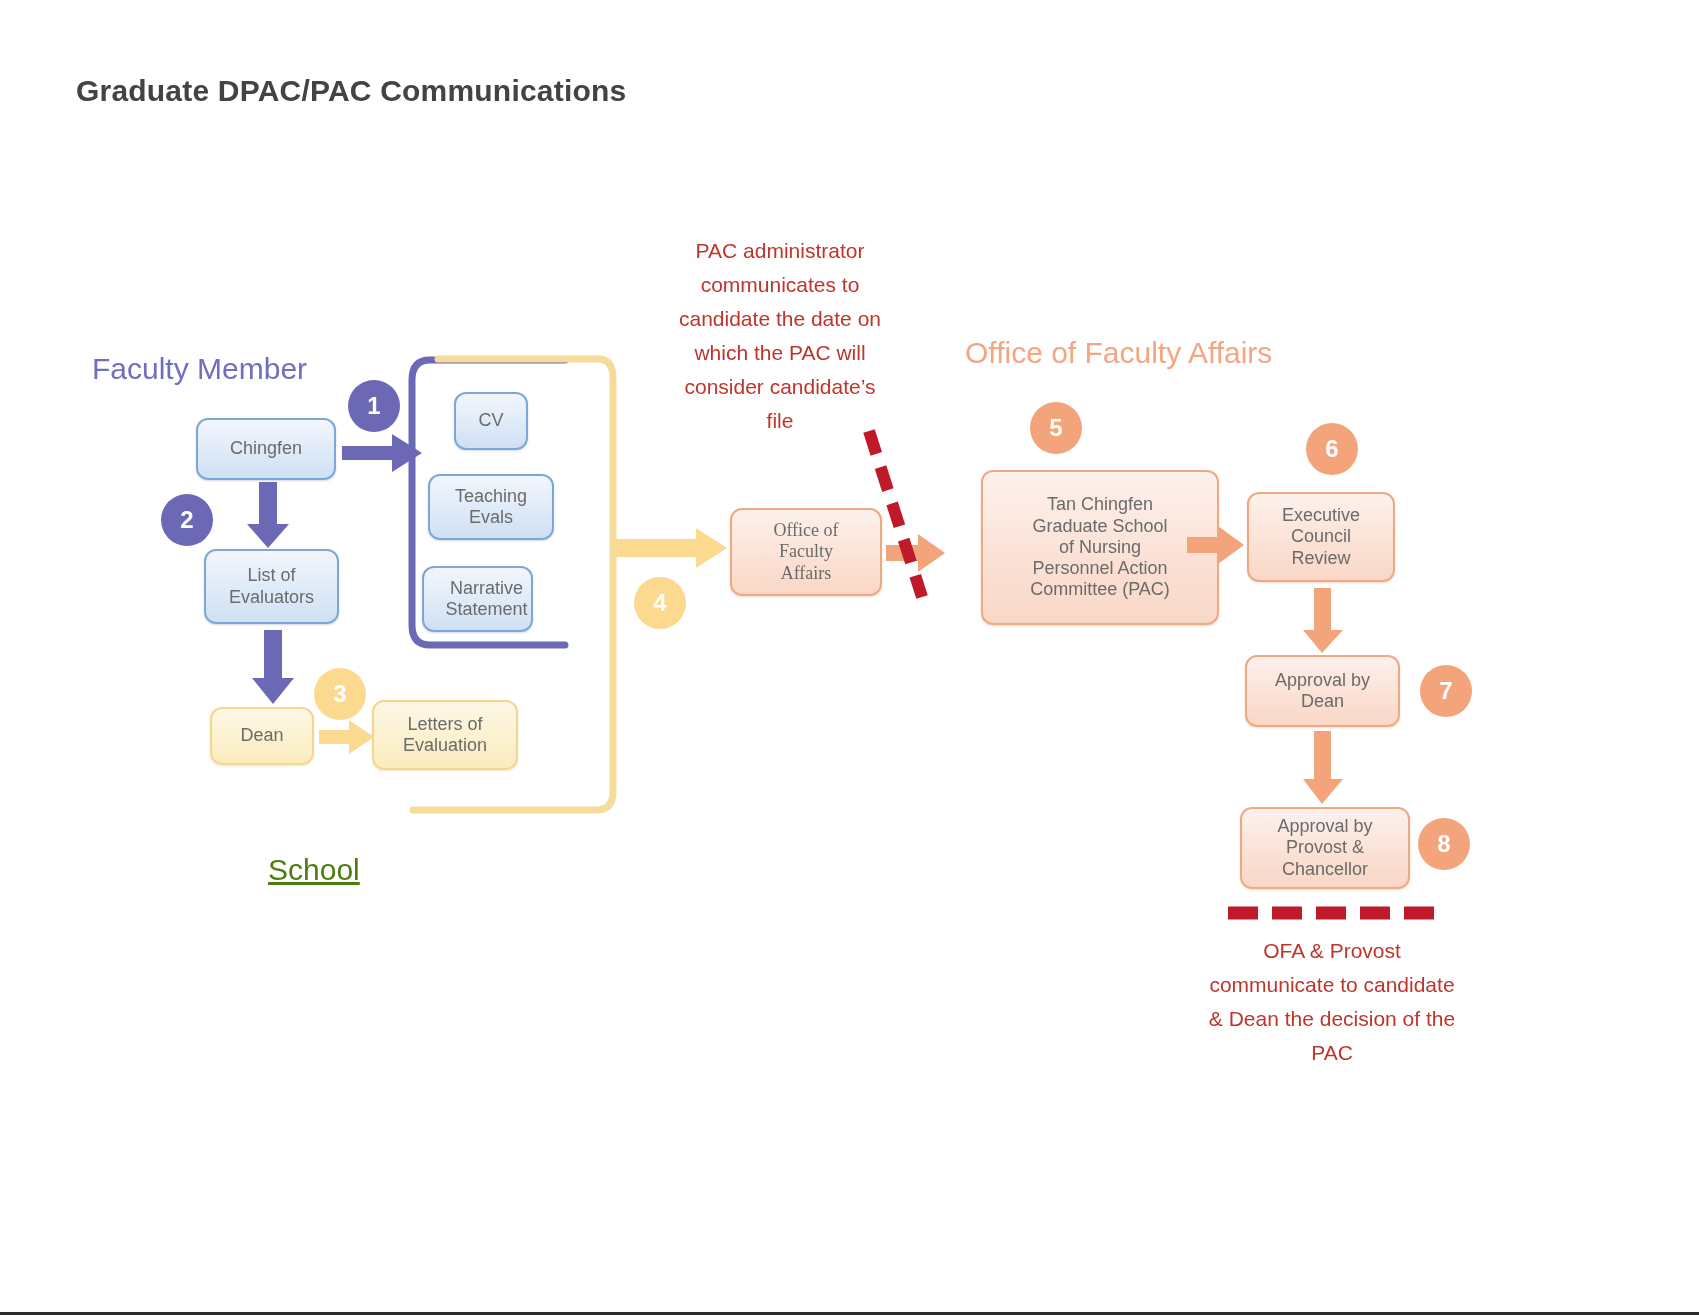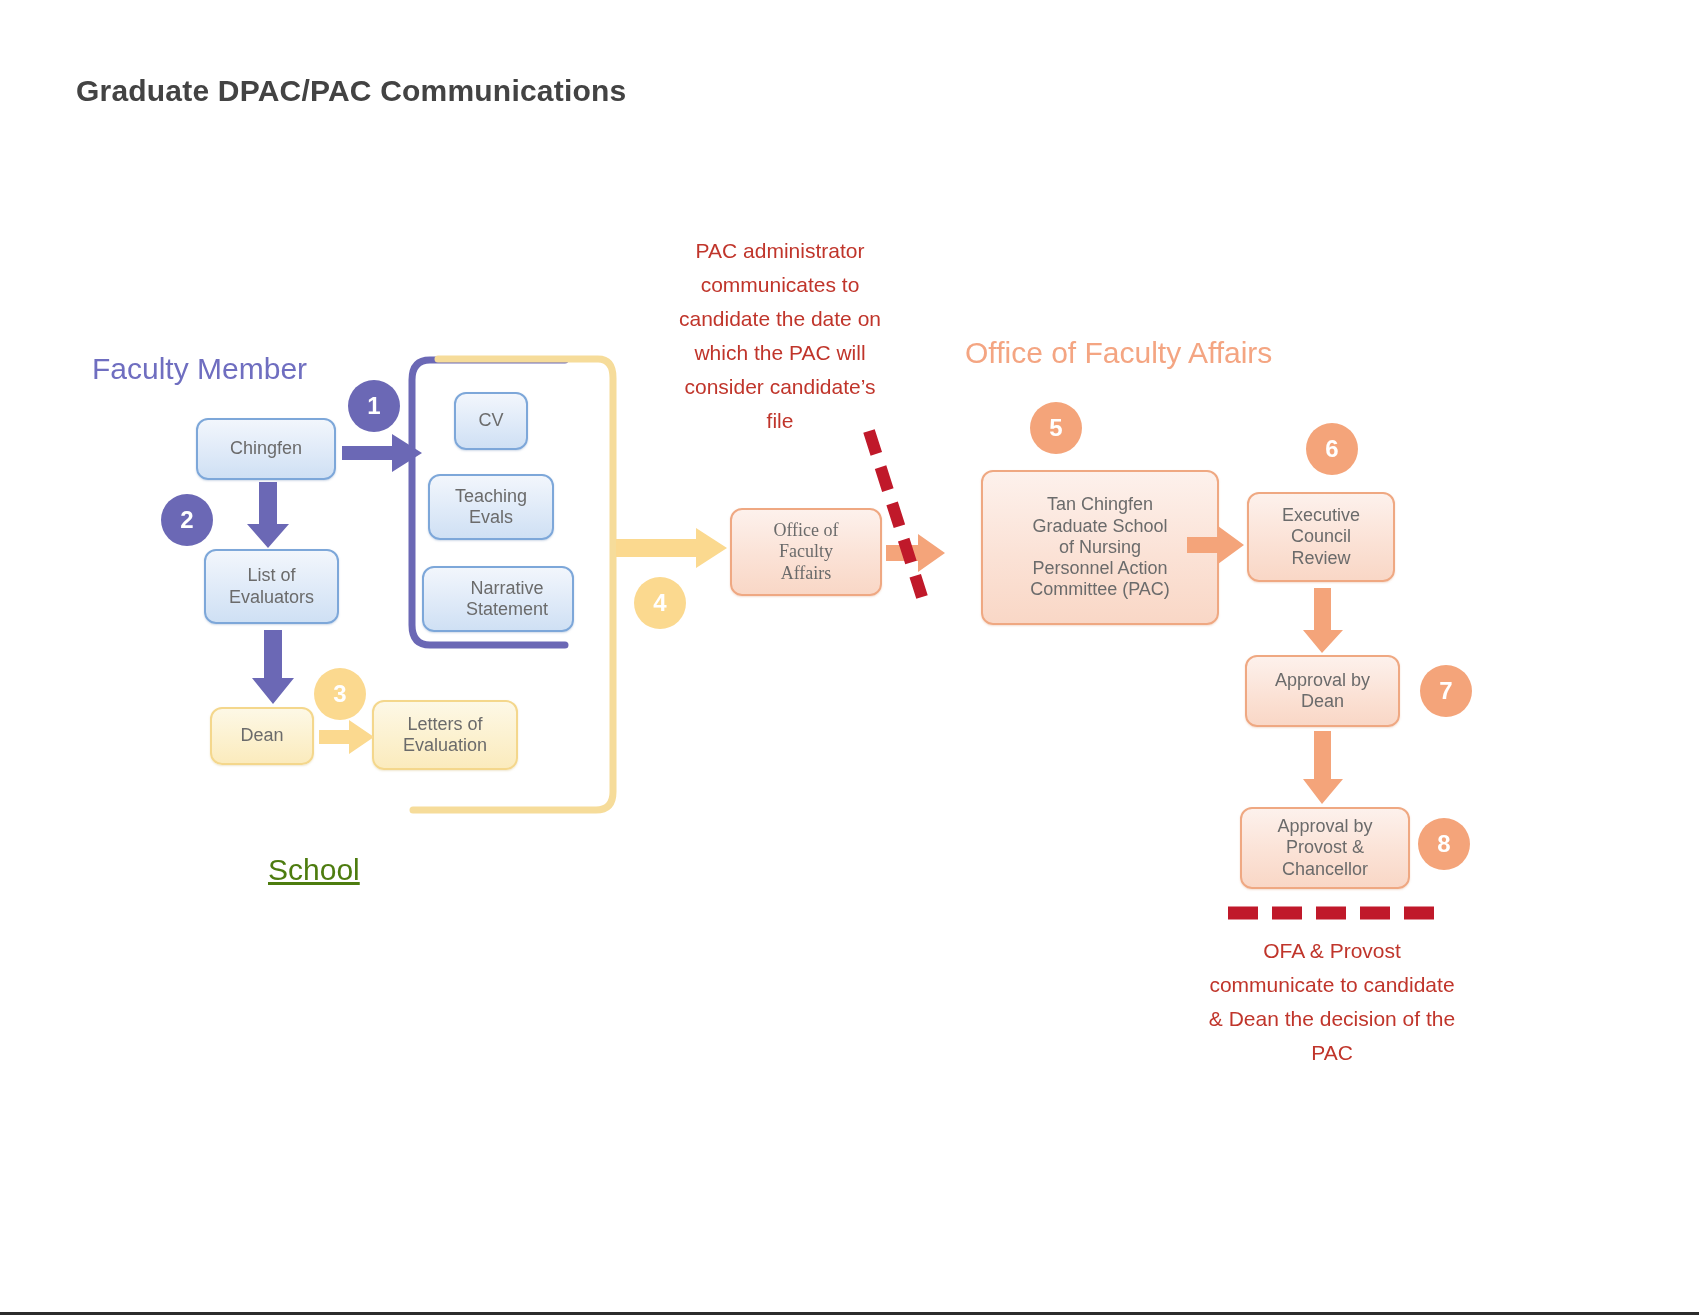--- a/index.html
+++ b/index.html
@@ -136,21 +136,21 @@
   <div class="node yellow" style="left:210px; top:707px; width:104px; height:58px;">Dean</div>
 
   <div class="node yellow" style="left:372px; top:700px; width:146px; height:70px; white-space:pre-line;">Letters of
 Evaluation</div>
 
   <div class="node blue" style="left:454px; top:392px; width:74px; height:58px;">CV</div>
 
   <div class="node blue" style="left:428px; top:474px; width:126px; height:66px; white-space:pre-line;">Teaching
 Evals</div>
 
-  <div class="node blue" style="left:422px; top:566px; width:152px; height:66px; white-space:pre-line;padding-left:24px;">Narrative
+  <div class="node blue" style="left:422px; top:566px; width:111px; height:66px; white-space:pre-line;padding-left:24px;">Narrative
 Statement</div>
 
   <div class="node peach" style="left:730px; top:508px; width:152px; height:88px; white-space:pre-line;font-family:Liberation Serif, serif;">Office of
 Faculty
 Affairs</div>
 
   <div class="node peach" style="left:945px; top:470px; width:238px; height:155px; white-space:pre-line;margin-left:36px;">Tan Chingfen
 Graduate School
 of Nursing
 Personnel Action

